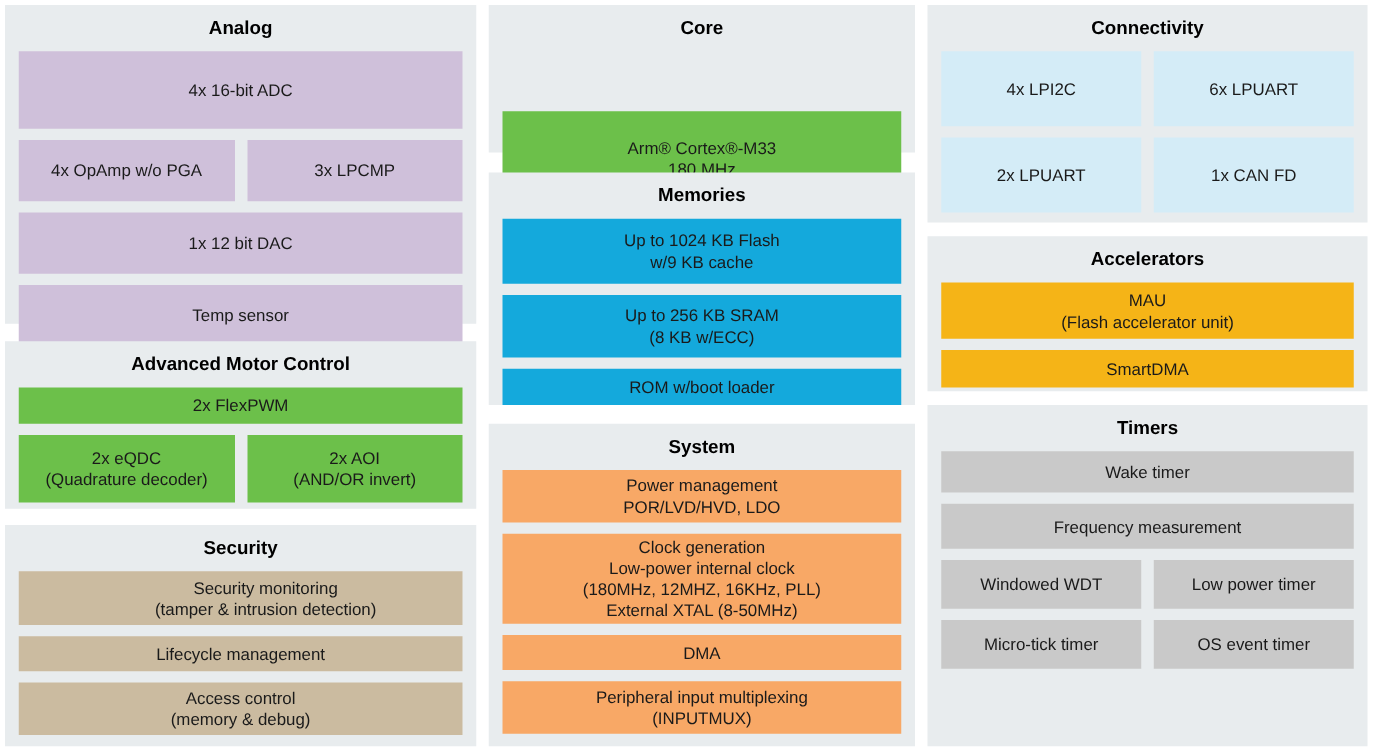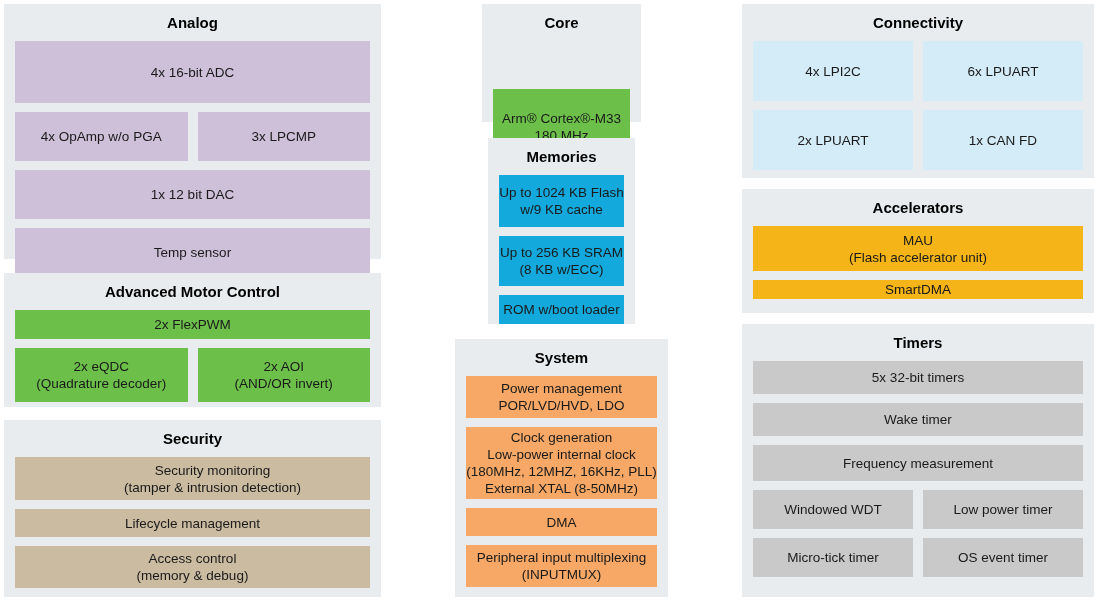--- a/index.html
+++ b/index.html
@@ -11,21 +11,21 @@
     position: relative;
   }
   .board {
     position: absolute; inset: 0;
     display: flex;
     padding: 4px 3px 4px 4px;
     gap: 10px;
   }
   .col { display: flex; flex-direction: column; justify-content: space-between; }
   .col-left  { width: 377px; }
-  .col-mid   { width: 341px; align-items: center; }
+  .col-mid   { width: 341px; }
   .col-right { width: 352px; }
   .panel {
     background: #e8ecee;
     padding: 9px 11px 12px 11px;
   }
   .panel-title {
     text-align: center;
     font-weight: bold;
     font-size: 15px;
     color: #000000;
@@ -50,21 +50,21 @@
   .c-blue     { background: #14a9dc; }
   .c-orange   { background: #f8a866; }
   .c-ltblue   { background: #d4ecf7; }
   .c-yellow   { background: #f5b417; }
   .c-gray     { background: #c9c9c9; }
   
   .h62 { height: 62px; }  .h60 { height: 60px; }
   .h74 { height: 92px; margin-top: 48px; }  .h72 { height: 72px; }
   .h54 { height: 54px; }  .h52 { height: 52px; }  .h50 { height: 50px; }
   .h45 { height: 45px; }  .h43 { height: 43px; padding-left: 40px; }  .h42 { height: 42px; }
-  .h41 { height: 49px; }  .h39 { height: 39px; }  .h36 { height: 36px; }  .h33 { height: 33px; }  .h30 { height: 19px; }
+  .h41 { height: 49px; }  .h39 { height: 39px; }  .h36 { height: 36px; }  .h33 { height: 33px; }  .h30 { height: 30px; }
   .h29 { height: 29px; }  .h28 { height: 28px; }
   
   .p-analog { height: 255px; }
   .p-motor  { height: 134px; }
   .p-security { height: 177px; }
   .p-core { height: 118px; }
   .p-memories { height: 186px; }
   .p-system { height: 258px; }
   .p-connectivity { height: 174px; }
   .p-accelerators { height: 124px; }
@@ -176,21 +176,20 @@
       <div class="blocks">
         <div class="block c-yellow h45">MAU
 (Flash accelerator unit)</div>
         <div class="block c-yellow h30">SmartDMA</div>
       </div>
     </div>
 
     <div class="panel p-timers">
       <div class="panel-title">Timers</div>
       <div class="blocks">
-        <div class="block c-gray h33">5x 32-bit timers</div>
         <div class="block c-gray h33">Wake timer</div>
         <div class="block c-gray h36">Frequency measurement</div>
         <div class="row">
           <div class="block c-gray h39">Windowed WDT</div>
           <div class="block c-gray h39">Low power timer</div>
         </div>
         <div class="row">
           <div class="block c-gray h39">Micro-tick timer</div>
           <div class="block c-gray h39">OS event timer</div>
         </div>

